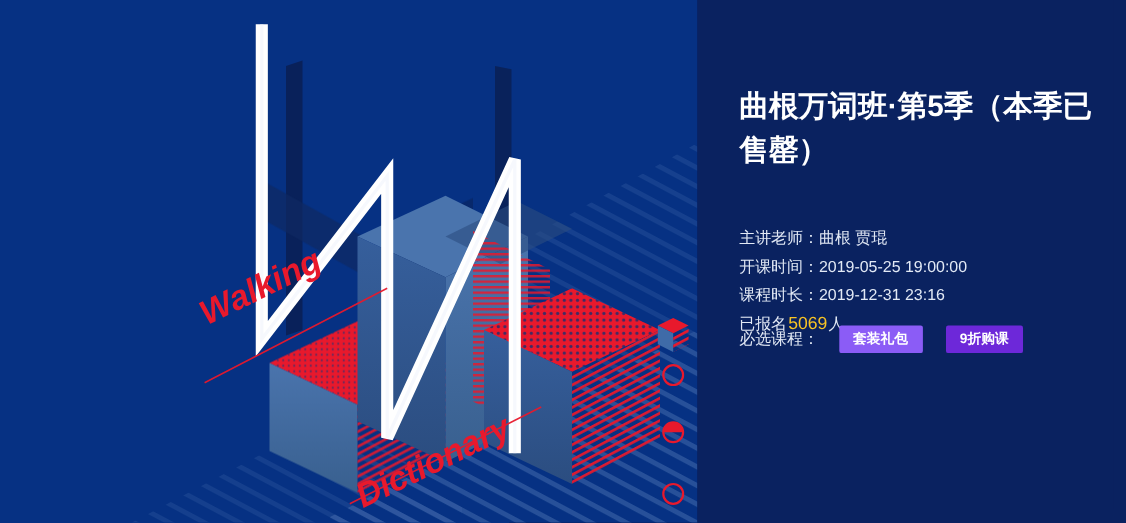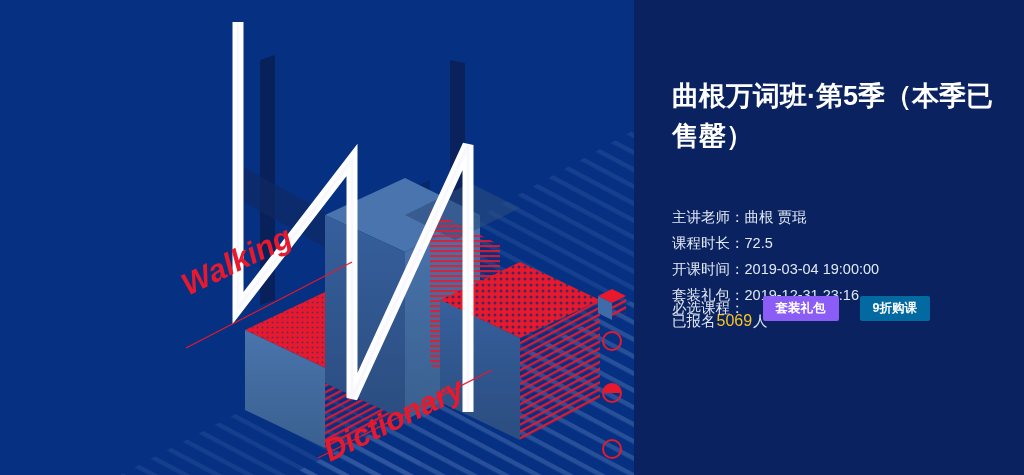--- a/index.html
+++ b/index.html
@@ -99,21 +99,21 @@
     display: inline-block;
     font-size: 12.5px;
     font-weight: bold;
     color: #ffffff;
     padding: 5px 13px;
     border-radius: 2px;
     line-height: 15px;
   }
   .badge-gift { background: #8b5cf6; }
   .badge-discount {
-    background: #0369a1;
+    background: #6d28d9;
     margin-left: 9px;
   }
 
   .price-bar {
     position: absolute;
     left: 38px;
     top: 346px;
     width: 325px;
     height: 47px;
     background: #bcbcbc;
@@ -271,30 +271,27 @@
   <div class="detail-panel">
 
     <div class="course-title">曲根万词班·第5季（本季已售罄）</div>
 
     <div class="meta-list">
 
       <div class="meta-row">
         <span class="meta-label">主讲老师：</span><span class="meta-value">曲根 贾琨</span>
       </div>
 
+
       <div class="meta-row">
-        <span class="meta-label">课程时长：</span><span class="meta-value">72.5</span>
+        <span class="meta-label">开课时间：</span><span class="meta-value">2019-05-25 19:00:00</span>
       </div>
 
       <div class="meta-row">
-        <span class="meta-label">开课时间：</span><span class="meta-value">2019-03-04 19:00:00</span>
-      </div>
-
-      <div class="meta-row">
-        <span class="meta-label">套装礼包：</span><span class="meta-value">2019-12-31 23:16</span>
+        <span class="meta-label">课程时长：</span><span class="meta-value">2019-12-31 23:16</span>
       </div>
 
       <div class="meta-row">
         <span class="meta-label">已报名</span><span class="enroll-count">5069</span><span class="meta-label">人</span>
       </div>
 
     </div>
 
     <div class="badge-row">
       <span class="badge-row-label">必选课程：</span>

